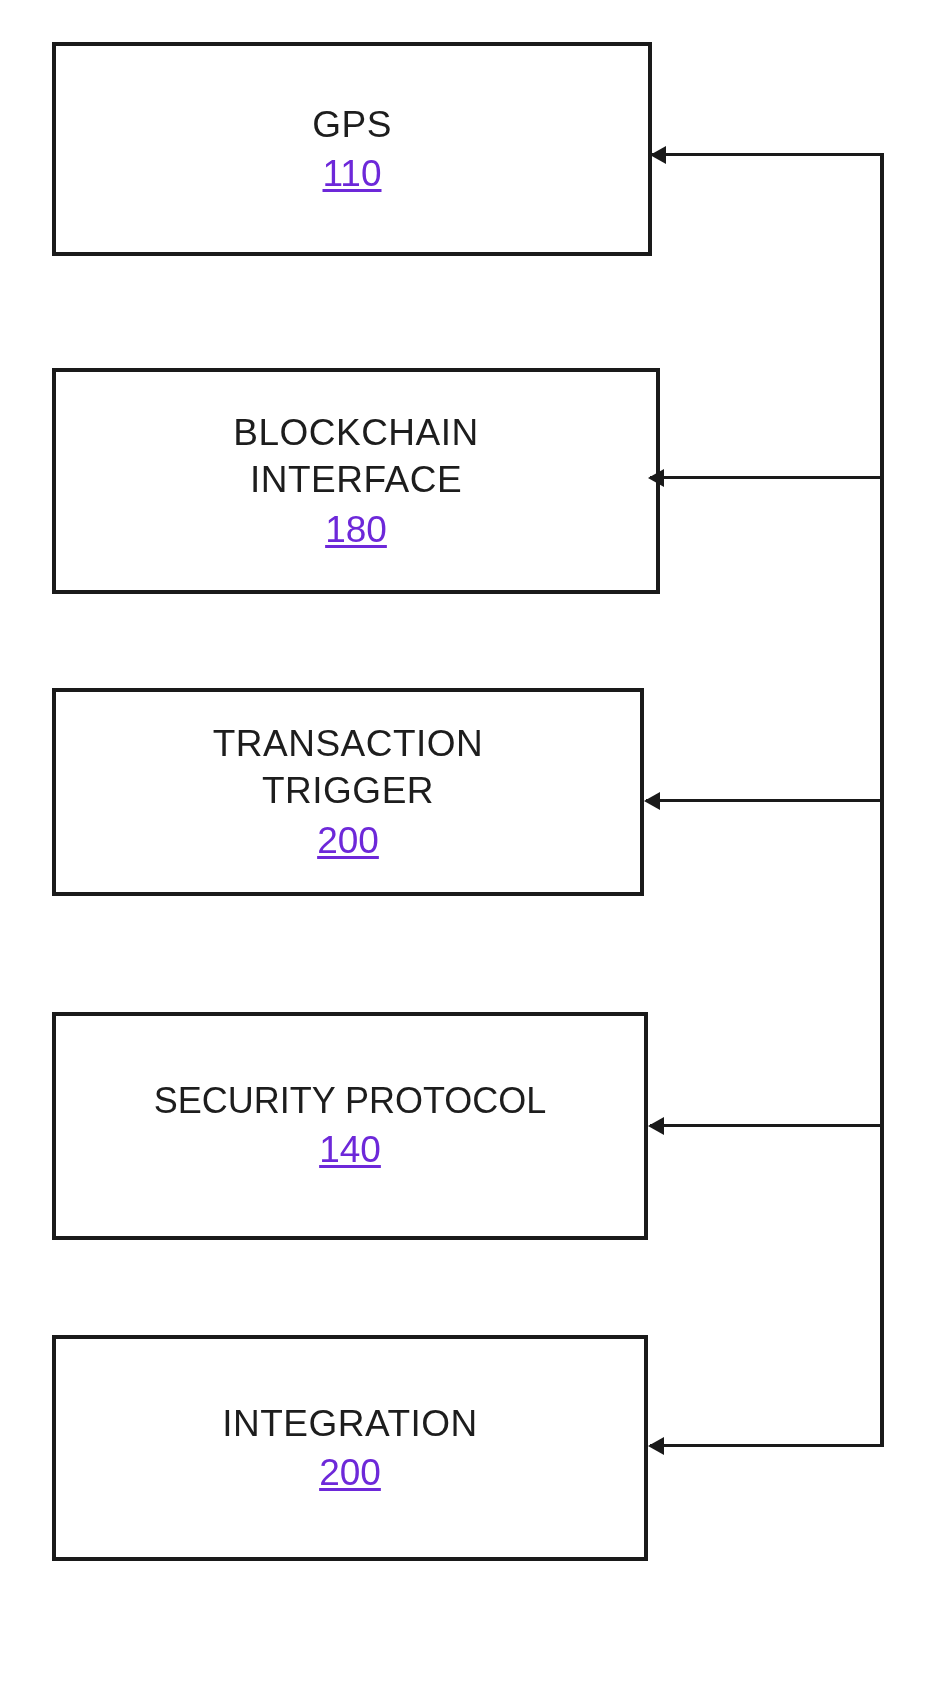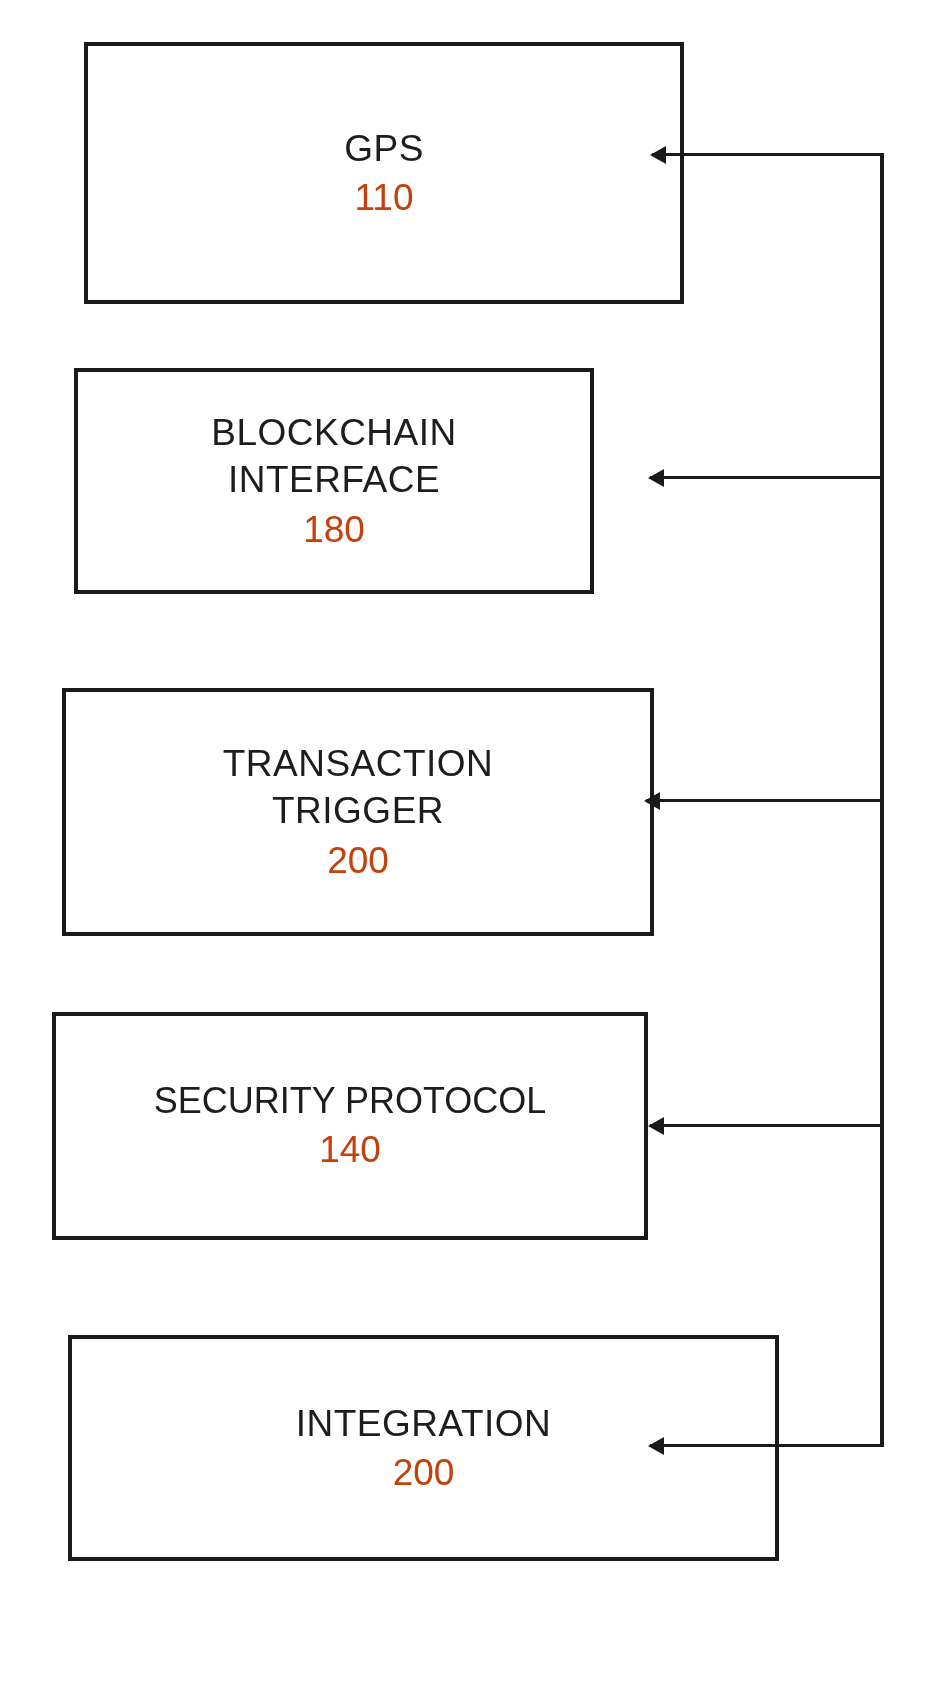--- a/index.html
+++ b/index.html
@@ -39,33 +39,34 @@
     line-height: 1.28;
     letter-spacing: 0.5px;
     color: #1d1d1d;
     white-space: pre-line;
     font-weight: 400;
   }
 
   .block-ref {
     font-size: 37px;
     line-height: 1.28;
-    color: #c2410c;
+    color: #6d28d9;
+    text-decoration: underline;
     text-underline-offset: 3px;
     text-decoration-thickness: 3px;
     font-weight: 400;
     margin-top: 2px;
   }
 
   
-  #block-gps          { left: 52px;  top: 42px;   width: 600px; height: 262px; margin-left: 32px; }
-  #block-blockchain   { left: 52px;  top: 368px;  width: 520px; height: 226px; margin-left: 22px; }
-  #block-trigger      { left: 62px;  top: 688px;  width: 592px; height: 248px; }
+  #block-gps          { left: 52px;  top: 42px;   width: 600px; height: 214px; }
+  #block-blockchain   { left: 52px;  top: 368px;  width: 608px; height: 226px; }
+  #block-trigger      { left: 52px;  top: 688px;  width: 592px; height: 208px; }
   #block-security     { left: 52px;  top: 1012px; width: 596px; height: 228px; }
-  #block-integration  { left: 52px;  top: 1335px; width: 711px; height: 226px; margin-left: 16px; }
+  #block-integration  { left: 52px;  top: 1335px; width: 596px; height: 226px; }
 
   
   #block-security .block-title { font-size: 36px; letter-spacing: 0px; }
 
   
   .bus-line {
     position: absolute;
     background: #1a1a1a;
     left: 880px;
     top: 153px;

